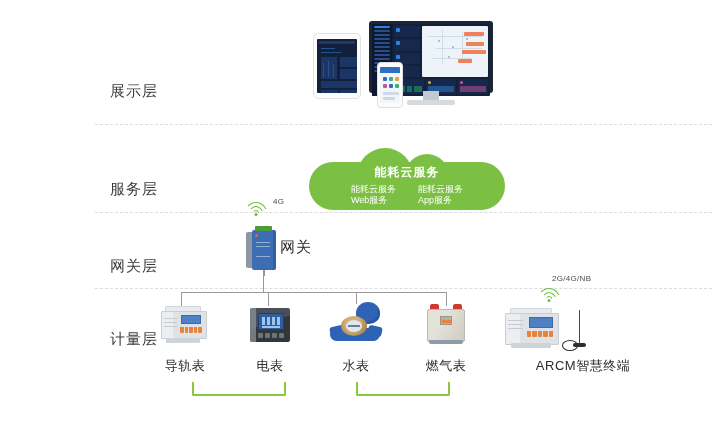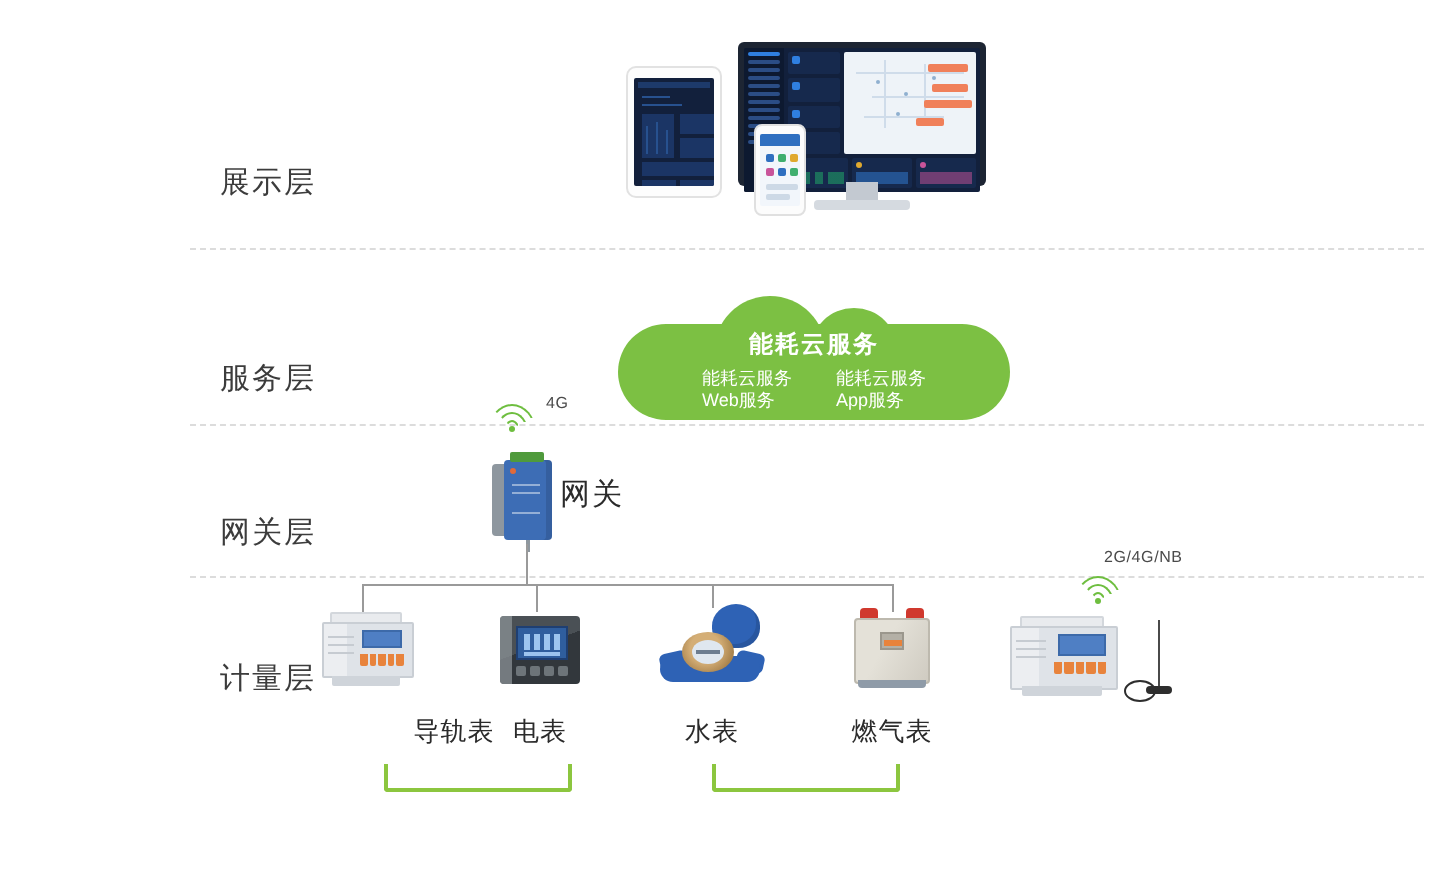--- a/index.html
+++ b/index.html
@@ -337,21 +337,21 @@
       <div class="din-term">
           <i></i>
           <i></i>
           <i></i>
           <i></i>
           <i></i>
         </div>
       <div class="din-foot"></div>
     </div>
   </div>
-  <div class="dev-label" style="left:163px;top:357px;width:44px;margin-left:42px;">导轨表</div>
+  <div class="dev-label" style="left:163px;top:357px;width:44px;">导轨表</div>
 
   <div class="device" style="left:250px;top:308px;">
     <div class="panel">
       <div class="panel-case"></div>
       <div class="panel-edge"></div>
       <div class="panel-lcd">
         <i style="left:3px;top:3px;width:3px;height:8px;"></i>
         <i style="left:8px;top:3px;width:3px;height:8px;"></i>
         <i style="left:13px;top:3px;width:3px;height:8px;"></i>
         <i style="left:18px;top:3px;width:3px;height:8px;"></i>
@@ -419,18 +419,19 @@
           <i></i>
         </div>
       <div class="din-foot" style="left:6px;top:35px;width:40px;"></div>
     </div>
   </div>
   <div class="ant" style="left:562px;top:310px;">
     <div class="ant-rod"></div>
     <div class="ant-base"></div>
     <div class="ant-coil"></div>
   </div>
+  <div class="dev-label" style="left:528px;top:357px;width:110px;">ARCM智慧终端</div>
 
   <div class="bracket" style="left:192px;top:382px;width:90px;"></div>
 
   <div class="bracket" style="left:356px;top:382px;width:90px;"></div>
 
 </div>
 
 </body></html>

